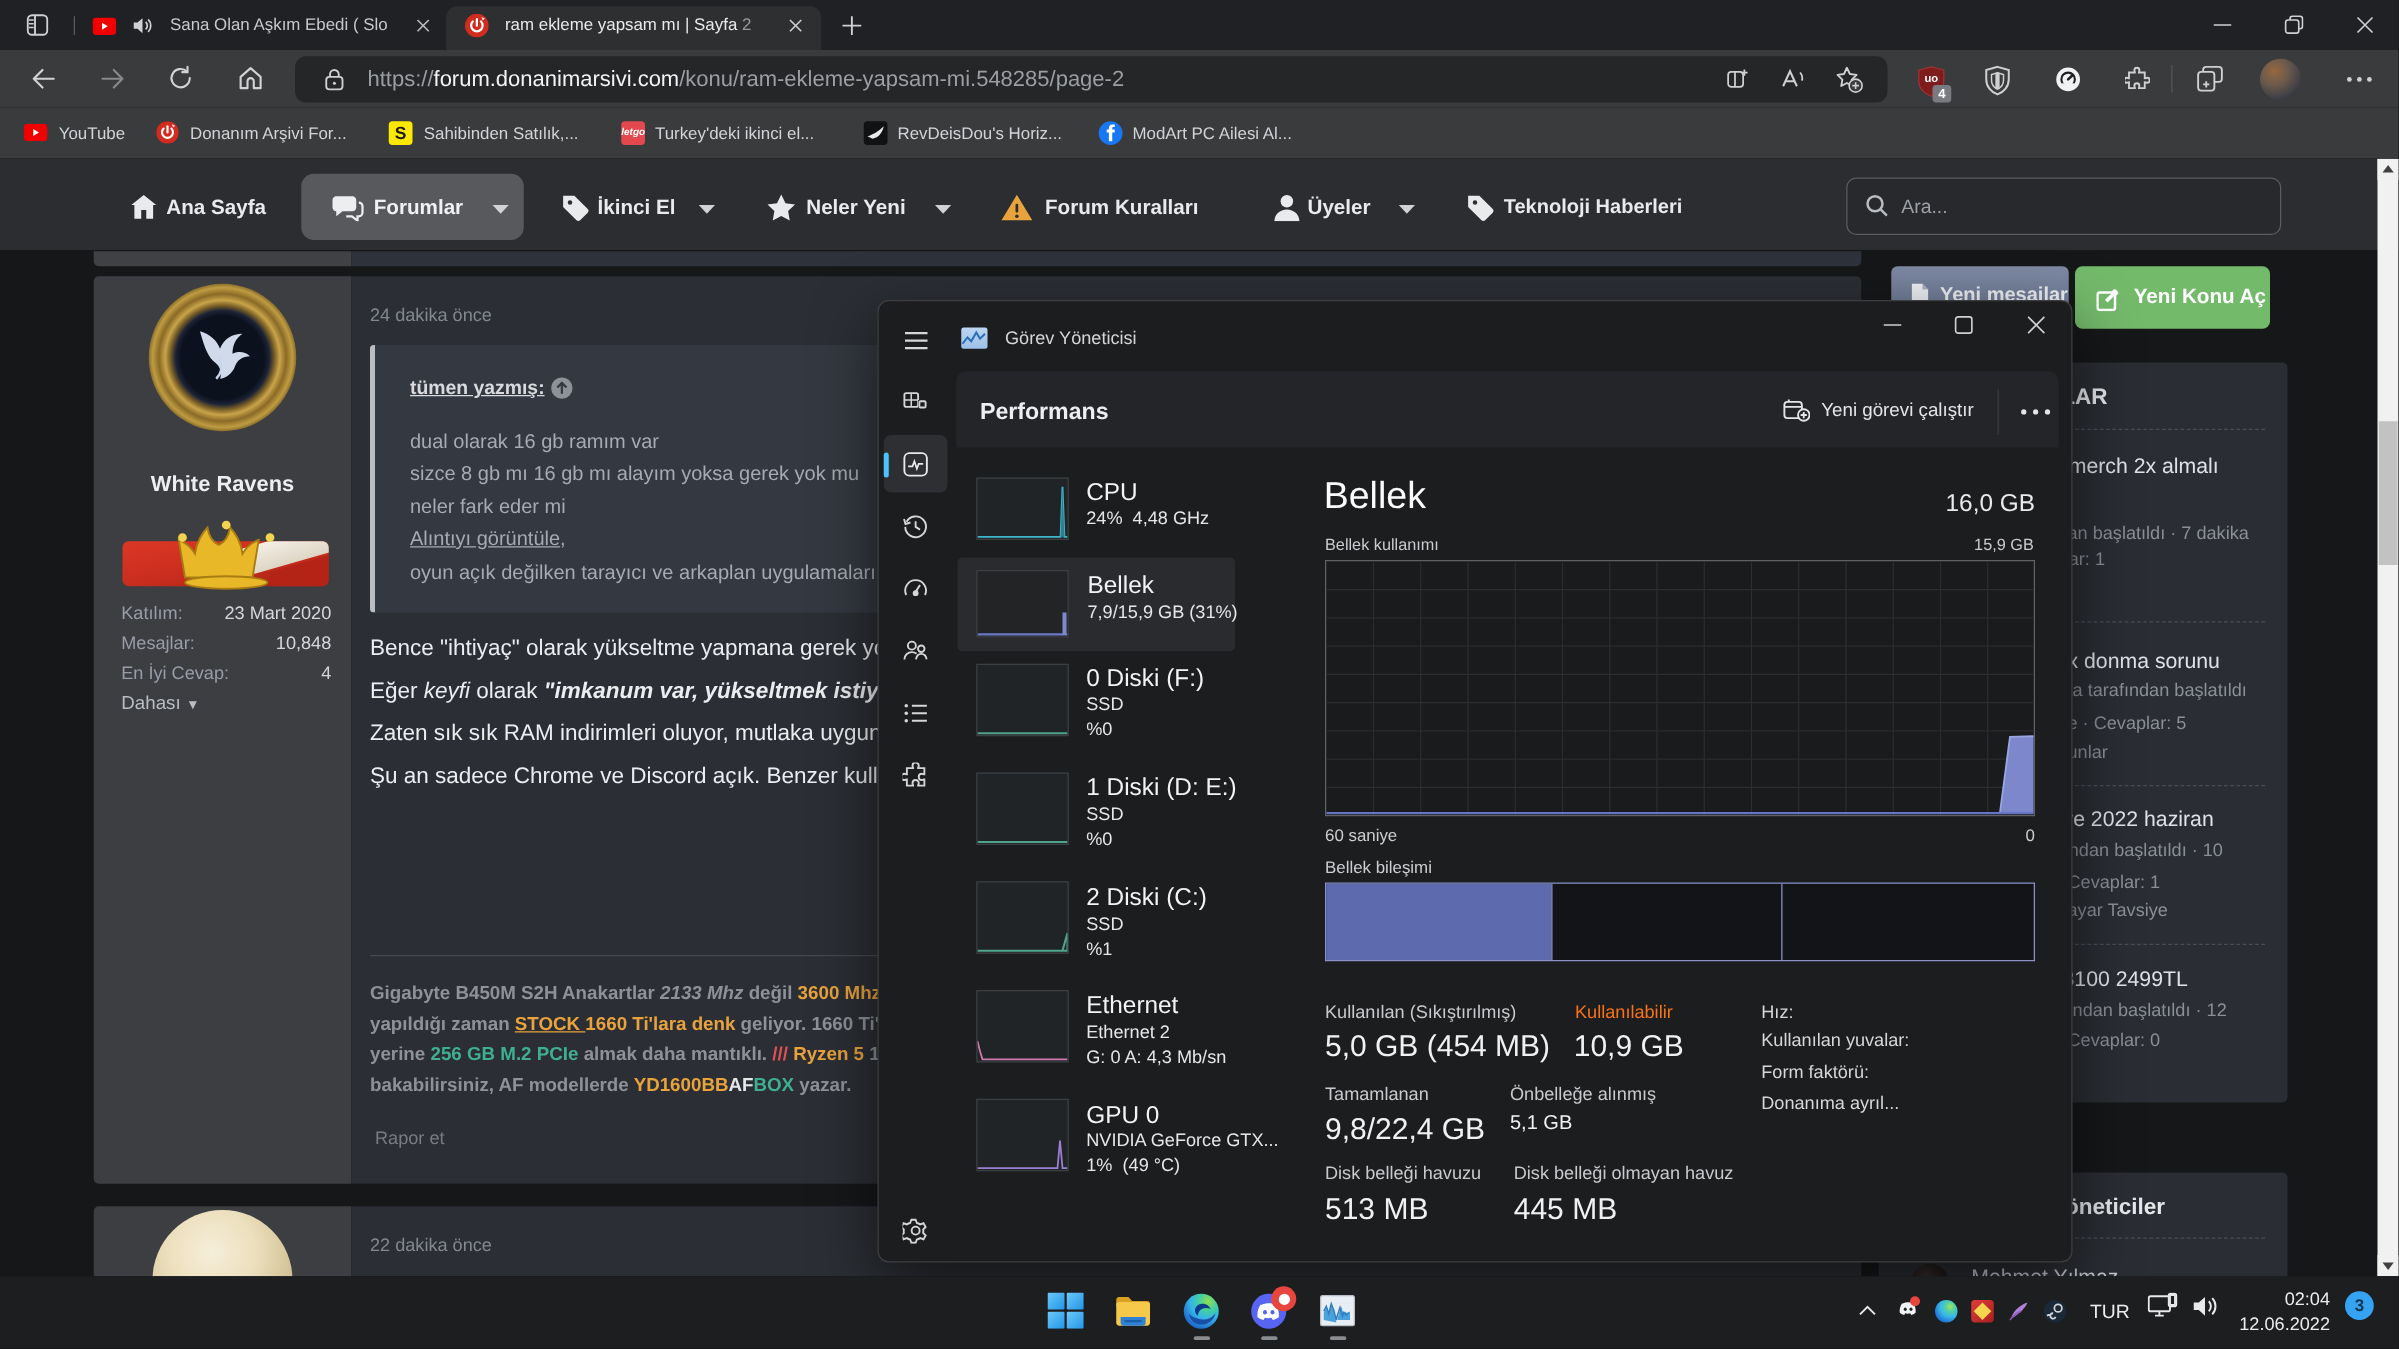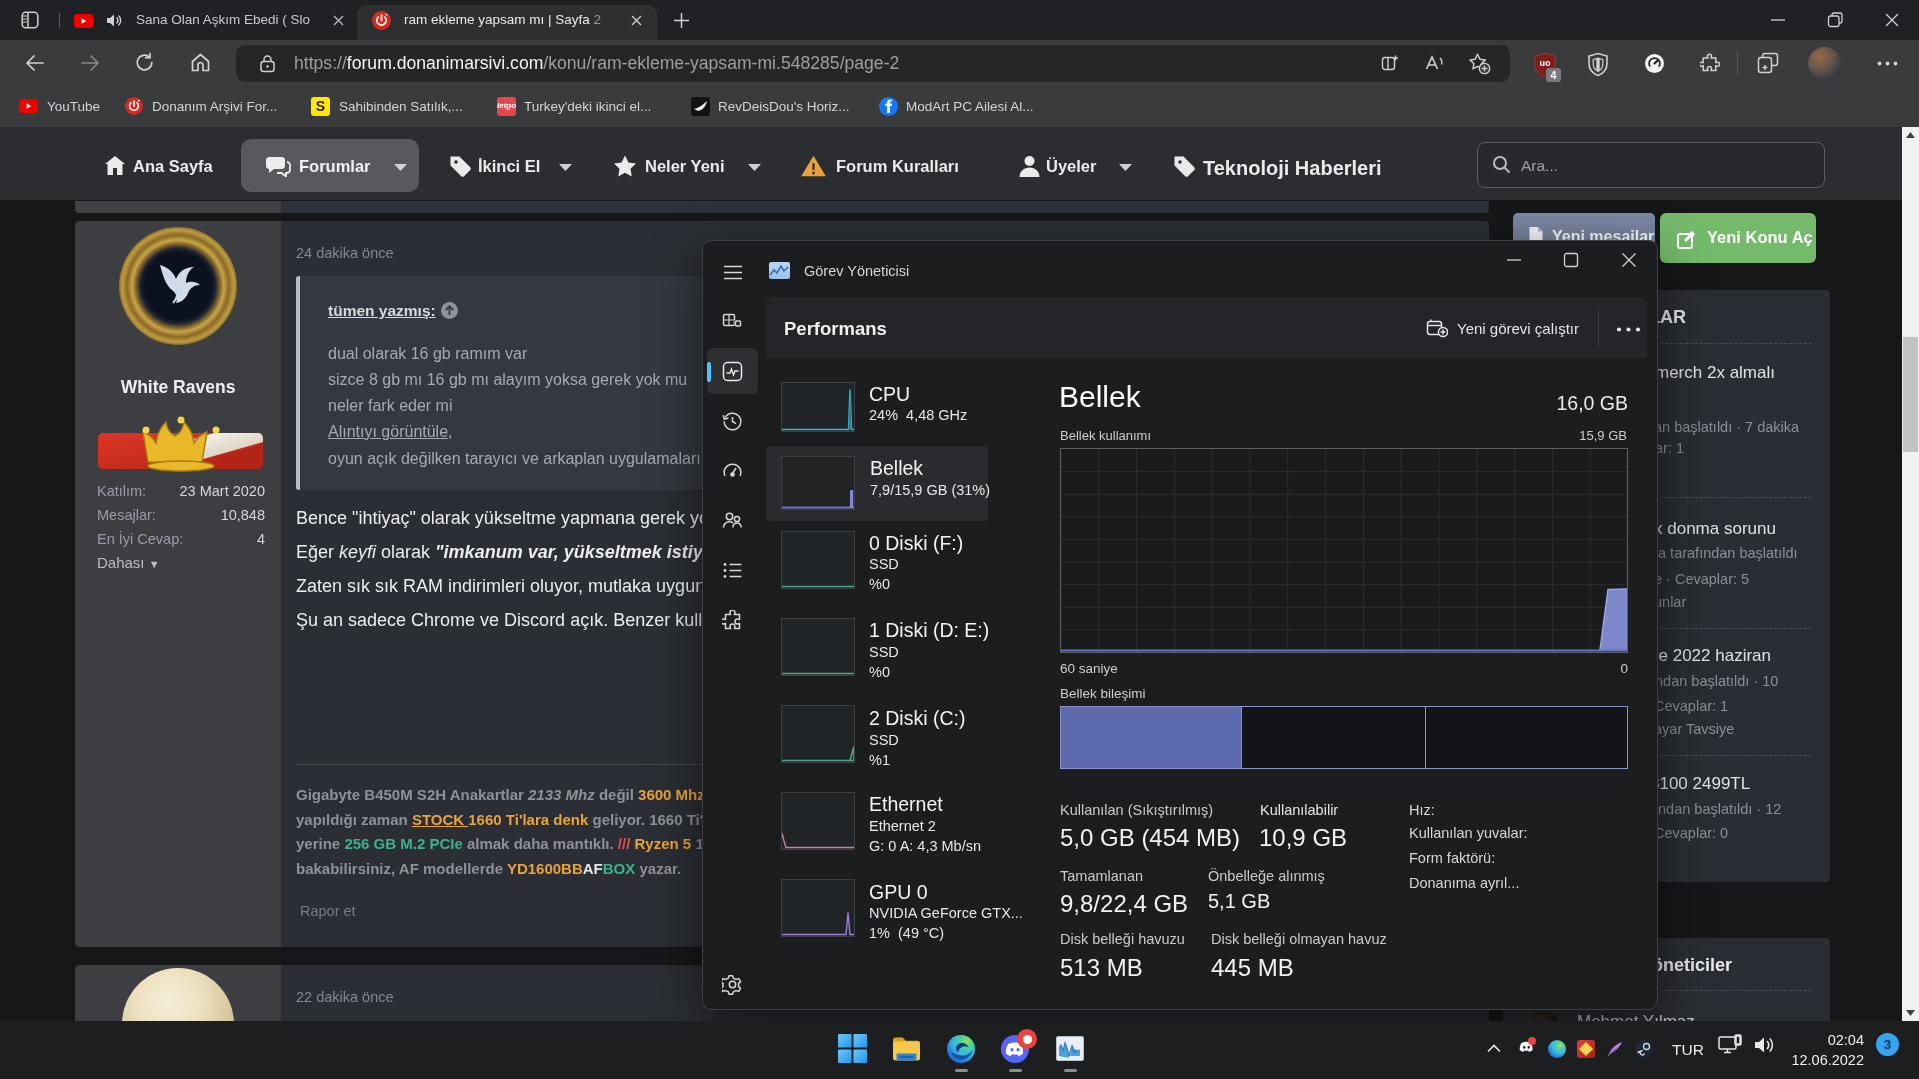--- a/index.html
+++ b/index.html
@@ -210,21 +210,21 @@
           <path d="M1.5 22c0-5.5 4.5-9.5 10-9.5s10 4 10 9.5z"></path>
         </svg>
     <div class="ab tx" style="left:1046px;top:30px;font-size:16.5px;font-weight:bold;color:#e8eaec;">Üyeler</div>
     <svg class="ab" style="left:1118px;top:36px;" width="15" height="9" viewBox="0 0 15 9" fill="#d0d2d5">
           <path d="M1 1h13L7.5 8Z"></path>
         </svg>
     <svg class="ab" style="left:1173px;top:28px;" width="24" height="22" viewBox="0 0 24 22" fill="#e8eaec">
           <path d="M10.5 1.5 21 12a2.3 2.3 0 0 1 0 3.3l-5.7 5.7a2.3 2.3 0 0 1-3.3 0L1.5 10.5V1.5Z"></path>
           <circle cx="7" cy="7" r="1.8" fill="#2b2d30"></circle>
         </svg>
-    <div class="ab tx" style="left:1203px;top:30px;font-size:20px;font-weight:bold;color:#e8eaec;">Teknoloji Haberleri</div>
+    <div class="ab tx" style="left:1203px;top:30px;font-size:16px;font-weight:bold;color:#e8eaec;">Teknoloji Haberleri</div>
     <div class="ab" style="left:1477px;top:15px;width:348px;height:46px;border:1px solid #5a5d61;border-radius:8px;background:#27292c;box-sizing:border-box;"></div>
     <svg class="ab" style="left:1492px;top:28px;" width="19" height="19" viewBox="0 0 19 19" fill="none" stroke="#b9bcc0" stroke-width="2">
           <circle cx="8" cy="8" r="6"></circle>
           <path d="M12.5 12.5 17.5 17.5"></path>
         </svg>
     <div class="ab tx" style="left:1521px;top:30px;font-size:15.5px;color:#9da0a5;">Ara...</div>
   </div>
 
   <div class="ab" style="left:75px;top:74px;width:206px;height:12px;background:#404144;border-radius:0 0 0 4px;"></div>
   <div class="ab" style="left:281px;top:74px;width:1208px;height:12px;background:#2e323a;border-radius:0 0 4px 0;"></div>
@@ -511,27 +511,27 @@
   <div class="ab tx" style="left:860px;top:420px;width:65px;text-align:right;font-size:13.5px;color:#cdced1;">0</div>
   <div class="ab tx" style="left:357px;top:445px;font-size:13.5px;color:#cdced1;text-align:right;">Bellek bileşimi</div>
 
   <div class="ab" style="left:357px;top:465px;width:568px;height:63px;border:1px solid #8a92c8;background:#131418;box-sizing:border-box;">
     <div class="ab" style="left:0;top:0;width:180px;height:61px;background:#5d6aae;"></div>
     <div class="ab" style="left:180px;top:0;width:1px;height:61px;background:#8a92c8;"></div>
     <div class="ab" style="left:364px;top:0;width:1px;height:61px;background:#8a92c8;"></div>
   </div>
 
   <div class="ab tx" style="left:357px;top:561px;font-size:14.5px;color:#c9cacd;">Kullanılan (Sıkıştırılmış)</div>
-  <div class="ab tx" style="left:557px;top:561px;font-size:14.5px;color:#e5e5e5;">Kullanılabilir</div>
+  <div class="ab tx" style="left:557px;top:561px;font-size:14.5px;color:#f97316;">Kullanılabilir</div>
   <div class="ab tx" style="left:357px;top:583px;font-size:24px;color:#f0f1f3;">5,0 GB (454 MB)</div>
   <div class="ab tx" style="left:556px;top:583px;font-size:24px;color:#f0f1f3;">10,9 GB</div>
   <div class="ab tx" style="left:357px;top:627px;font-size:14.5px;color:#c9cacd;">Tamamlanan</div>
   <div class="ab tx" style="left:505px;top:627px;font-size:14.5px;color:#c9cacd;">Önbelleğe alınmış</div>
   <div class="ab tx" style="left:357px;top:649px;font-size:24px;color:#f0f1f3;">9,8/22,4 GB</div>
-  <div class="ab tx" style="left:505px;top:649px;font-size:20px;color:#f0f1f3;">5,1 GB</div>
+  <div class="ab tx" style="left:505px;top:649px;font-size:16px;color:#f0f1f3;">5,1 GB</div>
   <div class="ab tx" style="left:357px;top:690px;font-size:14.5px;color:#c9cacd;">Disk belleği havuzu</div>
   <div class="ab tx" style="left:508px;top:690px;font-size:14.5px;color:#c9cacd;">Disk belleği olmayan havuz</div>
   <div class="ab tx" style="left:357px;top:713px;font-size:24px;color:#f0f1f3;">513 MB</div>
   <div class="ab tx" style="left:508px;top:713px;font-size:24px;color:#f0f1f3;">445 MB</div>
   <div class="ab tx" style="left:706px;top:561px;font-size:14.5px;color:#d6d7d9;">Hız:</div>
   <div class="ab tx" style="left:706px;top:584px;font-size:14.5px;color:#d6d7d9;">Kullanılan yuvalar:</div>
   <div class="ab tx" style="left:706px;top:609px;font-size:14.5px;color:#d6d7d9;">Form faktörü:</div>
   <div class="ab tx" style="left:706px;top:634px;font-size:14.5px;color:#d6d7d9;">Donanıma ayrıl...</div>
 </div>
 

